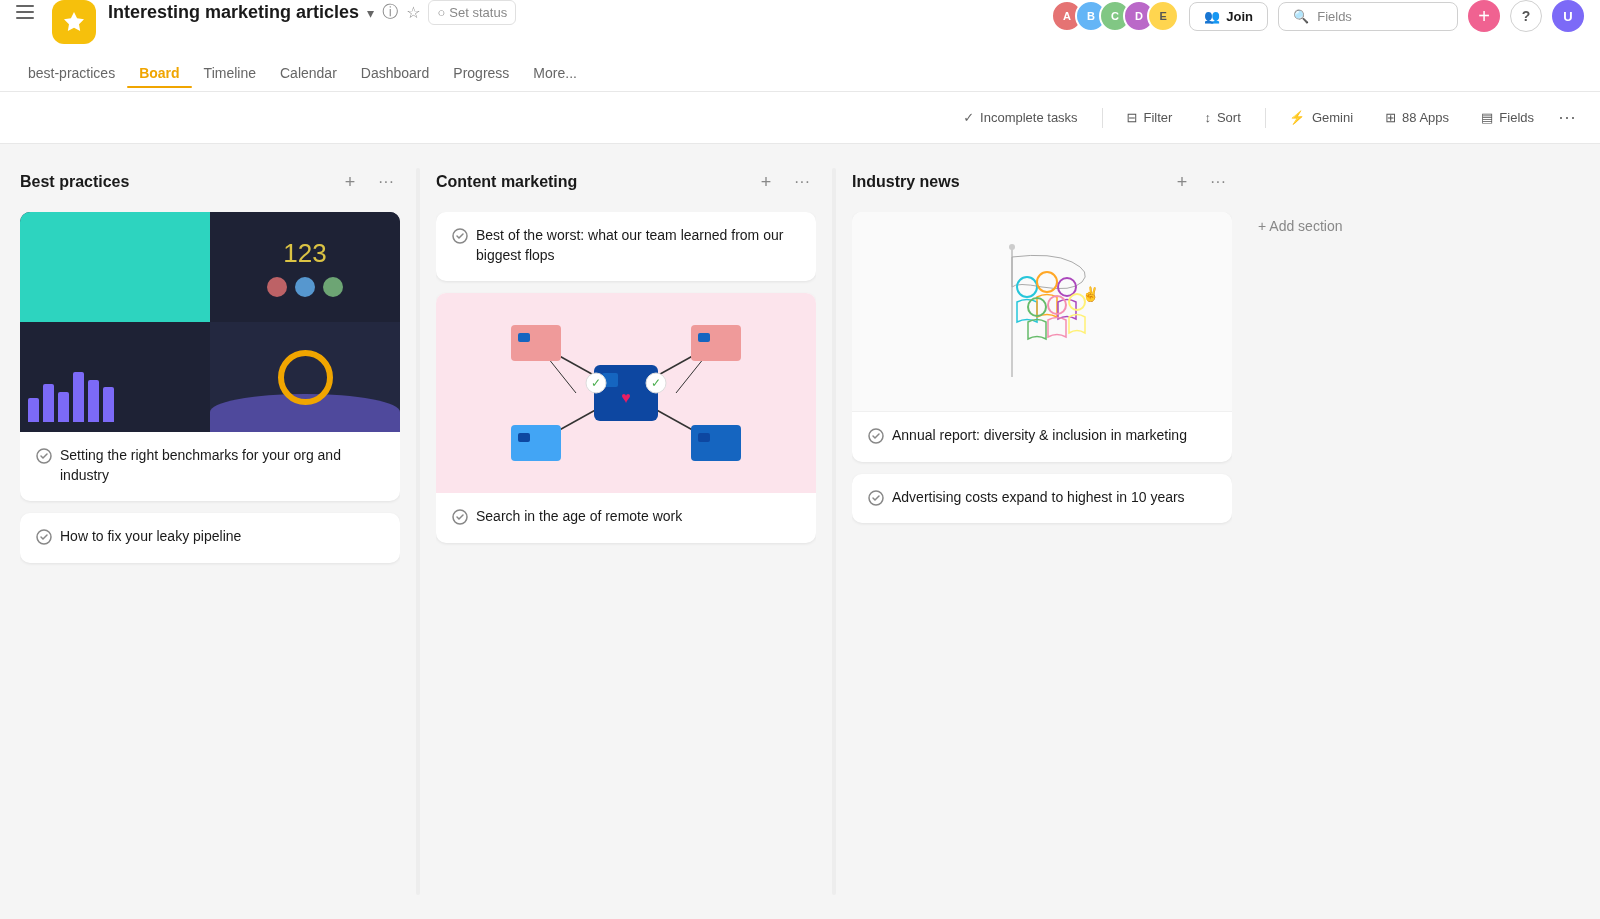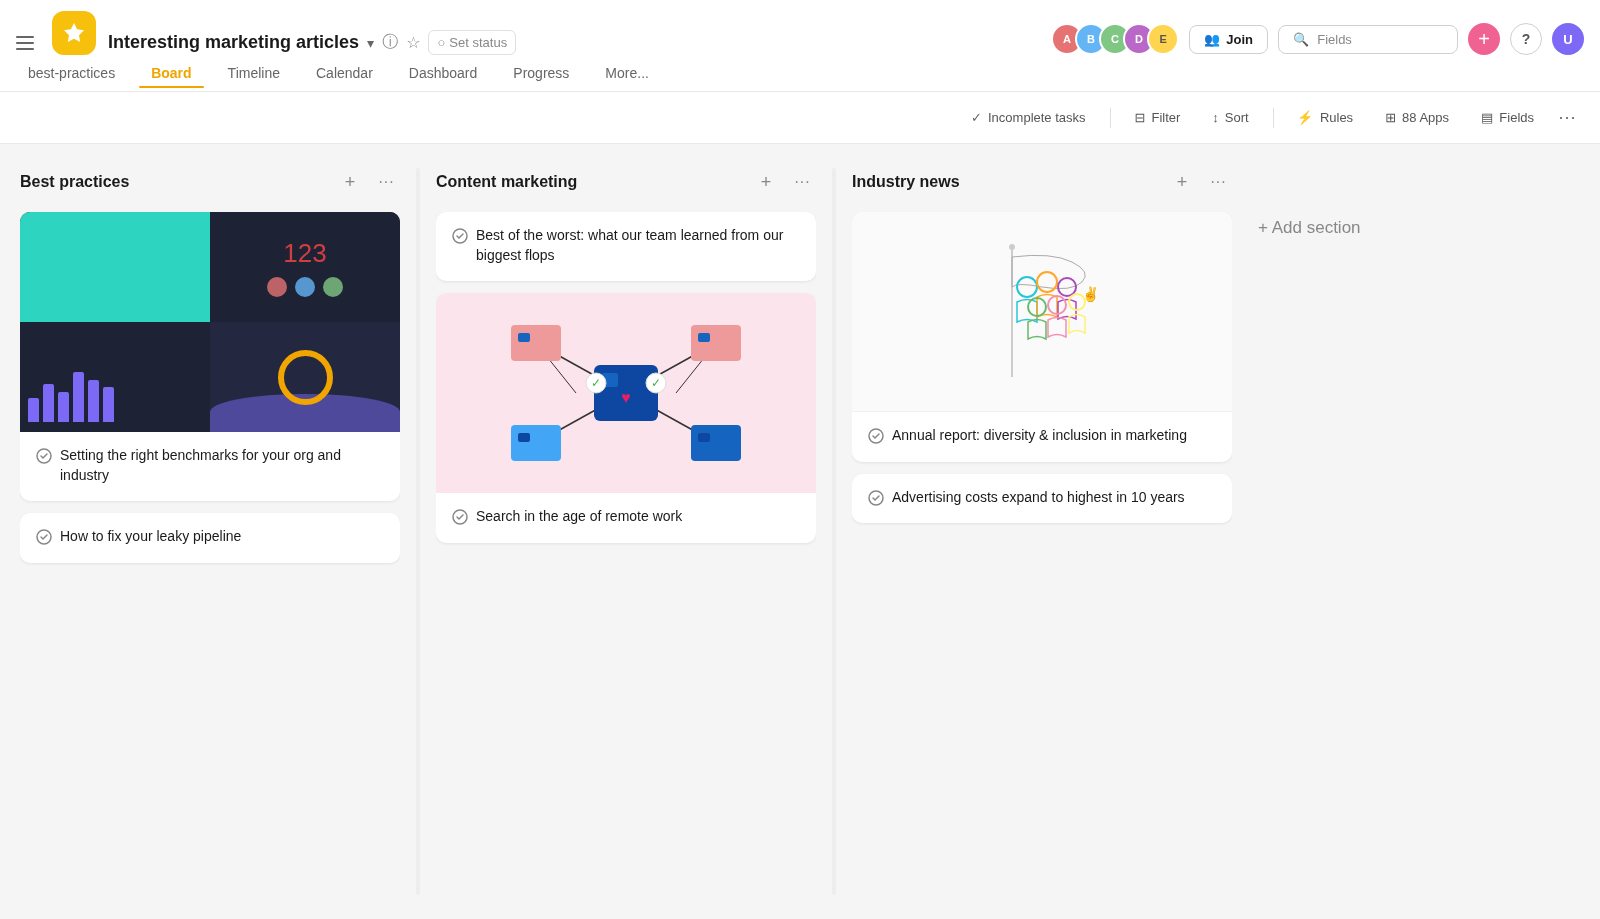--- a/index.html
+++ b/index.html
@@ -9,21 +9,21 @@
     .top-header {
       background: #fff;
       border-bottom: 1px solid #e8e8e8;
       padding: 0 16px;
       height: 92px;
       display: flex;
       flex-direction: column;
     }
     .header-top-row {
       display: flex;
-      align-items: flex-end;
+      align-items: flex-start;
       height: 56px;
       gap: 12px;
     }
     .hamburger-icon {
       width: 24px; height: 24px; display: flex; flex-direction: column; justify-content: center; gap: 4px; cursor: pointer; flex-shrink: 0;
     }
     .hamburger-icon span { display: block; width: 18px; height: 2px; background: #666; border-radius: 1px; }
     .app-logo {
       width: 44px; height: 44px; background: #f6c00c; border-radius: 12px; display: flex; align-items: center; justify-content: center; flex-shrink: 0;
     }
@@ -39,21 +39,21 @@
     .avatars-group { display: flex; }
     .avatar { width: 32px; height: 32px; border-radius: 50%; border: 2px solid #fff; margin-left: -8px; overflow: hidden; }
     .avatar:first-child { margin-left: 0; }
     .join-btn { display: flex; align-items: center; gap: 6px; border: 1.5px solid #d0d0d0; border-radius: 8px; padding: 6px 14px; font-size: 13px; font-weight: 600; cursor: pointer; background: #fff; color: #1a1a1a; }
     .search-box { display: flex; align-items: center; gap: 8px; border: 1.5px solid #d0d0d0; border-radius: 8px; padding: 6px 14px; font-size: 13px; color: #888; cursor: pointer; background: #fff; min-width: 180px; }
     .add-btn { width: 32px; height: 32px; background: #f06291; border-radius: 50%; display: flex; align-items: center; justify-content: center; cursor: pointer; color: #fff; font-size: 20px; font-weight: 300; }
     .help-btn { width: 32px; height: 32px; border-radius: 50%; border: 1.5px solid #d0d0d0; display: flex; align-items: center; justify-content: center; cursor: pointer; color: #555; font-size: 14px; font-weight: 600; }
     .user-avatar { width: 32px; height: 32px; border-radius: 50%; background: #7c6af7; display: flex; align-items: center; justify-content: center; color: #fff; font-size: 13px; font-weight: 600; cursor: pointer; overflow: hidden; }
 
     .header-nav-row {
-      display: flex; align-items: center; height: 36px; gap: 12px;
+      display: flex; align-items: center; height: 36px; gap: 0;
     }
     .nav-tab { padding: 6px 12px; font-size: 14px; color: #666; cursor: pointer; position: relative; }
     .nav-tab.active { color: #f0a500; font-weight: 600; }
     .nav-tab.active::after { content: ''; position: absolute; bottom: -1px; left: 0; right: 0; height: 2px; background: #f0a500; border-radius: 1px; }
 
     
     .toolbar {
       background: #fff; border-bottom: 1px solid #e8e8e8; height: 52px; display: flex; align-items: center; padding: 0 24px; gap: 16px; justify-content: flex-end;
     }
     .toolbar-item { display: flex; align-items: center; gap: 6px; font-size: 13px; color: #555; cursor: pointer; padding: 4px 8px; border-radius: 6px; }
@@ -68,21 +68,21 @@
     .column-add-btn { width: 28px; height: 28px; display: flex; align-items: center; justify-content: center; border-radius: 6px; cursor: pointer; color: #888; font-size: 18px; }
     .column-more-btn { width: 28px; height: 28px; display: flex; align-items: center; justify-content: center; border-radius: 6px; cursor: pointer; color: #888; font-size: 16px; }
 
     .card { background: #fff; border-radius: 10px; margin-bottom: 12px; overflow: hidden; box-shadow: 0 1px 3px rgba(0,0,0,0.08); cursor: pointer; }
     .card-content { padding: 14px 16px 16px; }
     .card-task-row { display: flex; align-items: flex-start; gap: 8px; }
     .check-icon { flex-shrink: 0; margin-top: 2px; }
     .card-title { font-size: 14px; color: #1a1a1a; line-height: 1.4; }
 
     
-    .add-section-btn { display: flex; align-items: center; gap: 6px; color: #888; font-size: 17px; cursor: pointer; padding: 6px 10px; border-radius: 6px; white-space: nowrap; margin-top: 40px; }
+    .add-section-btn { display: flex; align-items: center; gap: 6px; color: #888; font-size: 14px; cursor: pointer; padding: 6px 10px; border-radius: 6px; white-space: nowrap; margin-top: 40px; }
 
     
     .column-scroll { max-height: 760px; overflow-y: auto; }
     .column-scroll::-webkit-scrollbar { width: 4px; }
     .column-scroll::-webkit-scrollbar-thumb { background: #ccc; border-radius: 2px; }
 
     
     .bp-card-image {
       width: 100%; height: 220px; background: #1a1f3c; display: grid; grid-template-columns: 1fr 1fr; grid-template-rows: 1fr 1fr; overflow: hidden;
     }
@@ -161,21 +161,21 @@
     <span>⊟</span>
     <span>Filter</span>
   </div>
   <div class="toolbar-item">
     <span>↕</span>
     <span>Sort</span>
   </div>
   <div class="toolbar-divider"></div>
   <div class="toolbar-item">
     <span>⚡</span>
-    <span>Rules</span>
+    <span>Gemini</span>
   </div>
   <div class="toolbar-item">
     <span>⊞</span>
     <span>88 Apps</span>
   </div>
   <div class="toolbar-item">
     <span>▤</span>
     <span>Fields</span>
   </div>
   <div class="toolbar-more">···</div>
@@ -188,21 +188,21 @@
       <span class="column-title">Best practices</span>
       <div class="column-add-btn">+</div>
       <div class="column-more-btn">···</div>
     </div>
     <div class="column-scroll">
 
       <div class="card">
         <div class="bp-card-image">
           <div style="background:#2dd4bf;"></div>
           <div style="background:#1e2235; display:flex; align-items:center; justify-content:center; flex-direction:column; gap:4px;">
-            <span style="color:#ef4444; font-size:26px; font-weight:200; opacity:0.85;">123</span>
+            <span style="color:#fde047; font-size:26px; font-weight:200; opacity:0.85;">123</span>
             <div style="display:flex; gap:8px; margin-top:4px;">
               <div style="width:20px;height:20px;border-radius:50%;background:#e57373;opacity:0.8;"></div>
               <div style="width:20px;height:20px;border-radius:50%;background:#64b5f6;opacity:0.8;"></div>
               <div style="width:20px;height:20px;border-radius:50%;background:#81c784;opacity:0.8;"></div>
             </div>
           </div>
           <div style="background:#1e2235; display:flex; align-items:flex-end; padding:10px 8px; gap:4px;">
             <div style="background:#7c6af7; width:11px; height:24px; border-radius:2px 2px 0 0;"></div>
             <div style="background:#7c6af7; width:11px; height:38px; border-radius:2px 2px 0 0;"></div>
             <div style="background:#7c6af7; width:11px; height:30px; border-radius:2px 2px 0 0;"></div>

